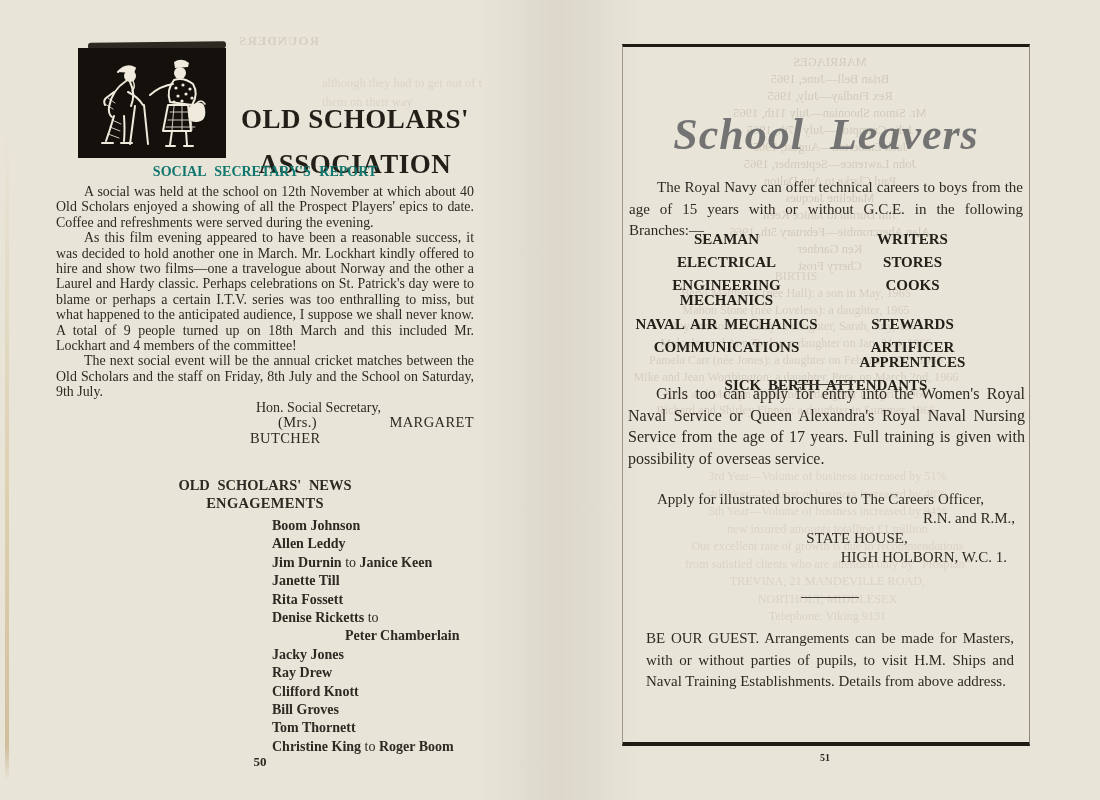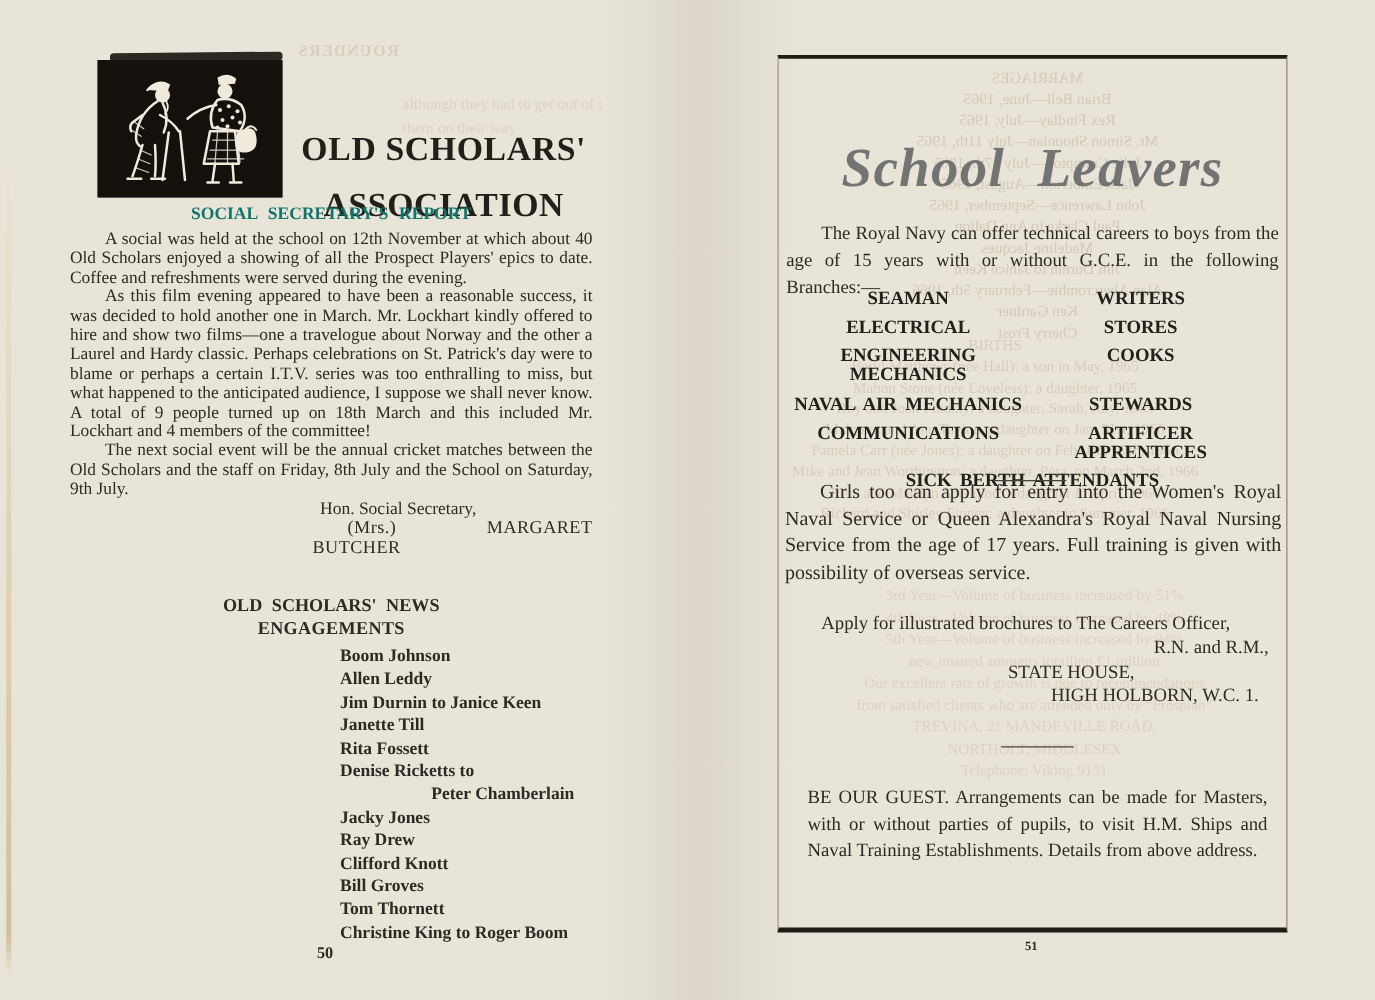--- a/index.html
+++ b/index.html
@@ -41,21 +41,21 @@
   .report-body p{margin:0;text-indent:28px;}
   .signoff-role{margin:6px 0 0 0;padding-left:172px;text-indent:0;font-size:14px;}
   .signoff-name{margin:3px 0 0 0;padding-left:194px;text-indent:0;font-size:14.5px;letter-spacing:.4px;}
   .news-h1{position:absolute;left:55px;top:477px;width:420px;text-align:center;
     font-weight:bold;font-size:14.5px;word-spacing:4px;}
   .news-h2{position:absolute;left:55px;top:495px;width:420px;text-align:center;
     font-weight:bold;font-size:14.5px;letter-spacing:.3px;}
   .eng-list{position:absolute;left:272px;top:517px;font-size:14px;}
   .eng-row{line-height:18.4px;}
   .eng-row .bold{font-weight:bold;}
-  .eng-row .reg{font-weight:bold;}
+  .eng-row .reg{font-weight:normal;}
   .eng-cont{font-weight:bold;padding-left:73px;line-height:18.4px;}
   .pagenum-left{position:absolute;left:55px;top:754px;width:410px;text-align:center;
     font-weight:bold;font-size:13px;}
 
   
   .ad-box{position:absolute;left:622px;top:44px;width:406px;height:695px;
     border-top:3px solid #1f1c16;border-bottom:4px solid #1f1c16;
     border-left:1px solid rgba(70,62,48,.45);border-right:1px solid rgba(70,62,48,.55);
     z-index:2;}
   .headline{position:absolute;left:0;top:62px;width:100%;text-align:center;

